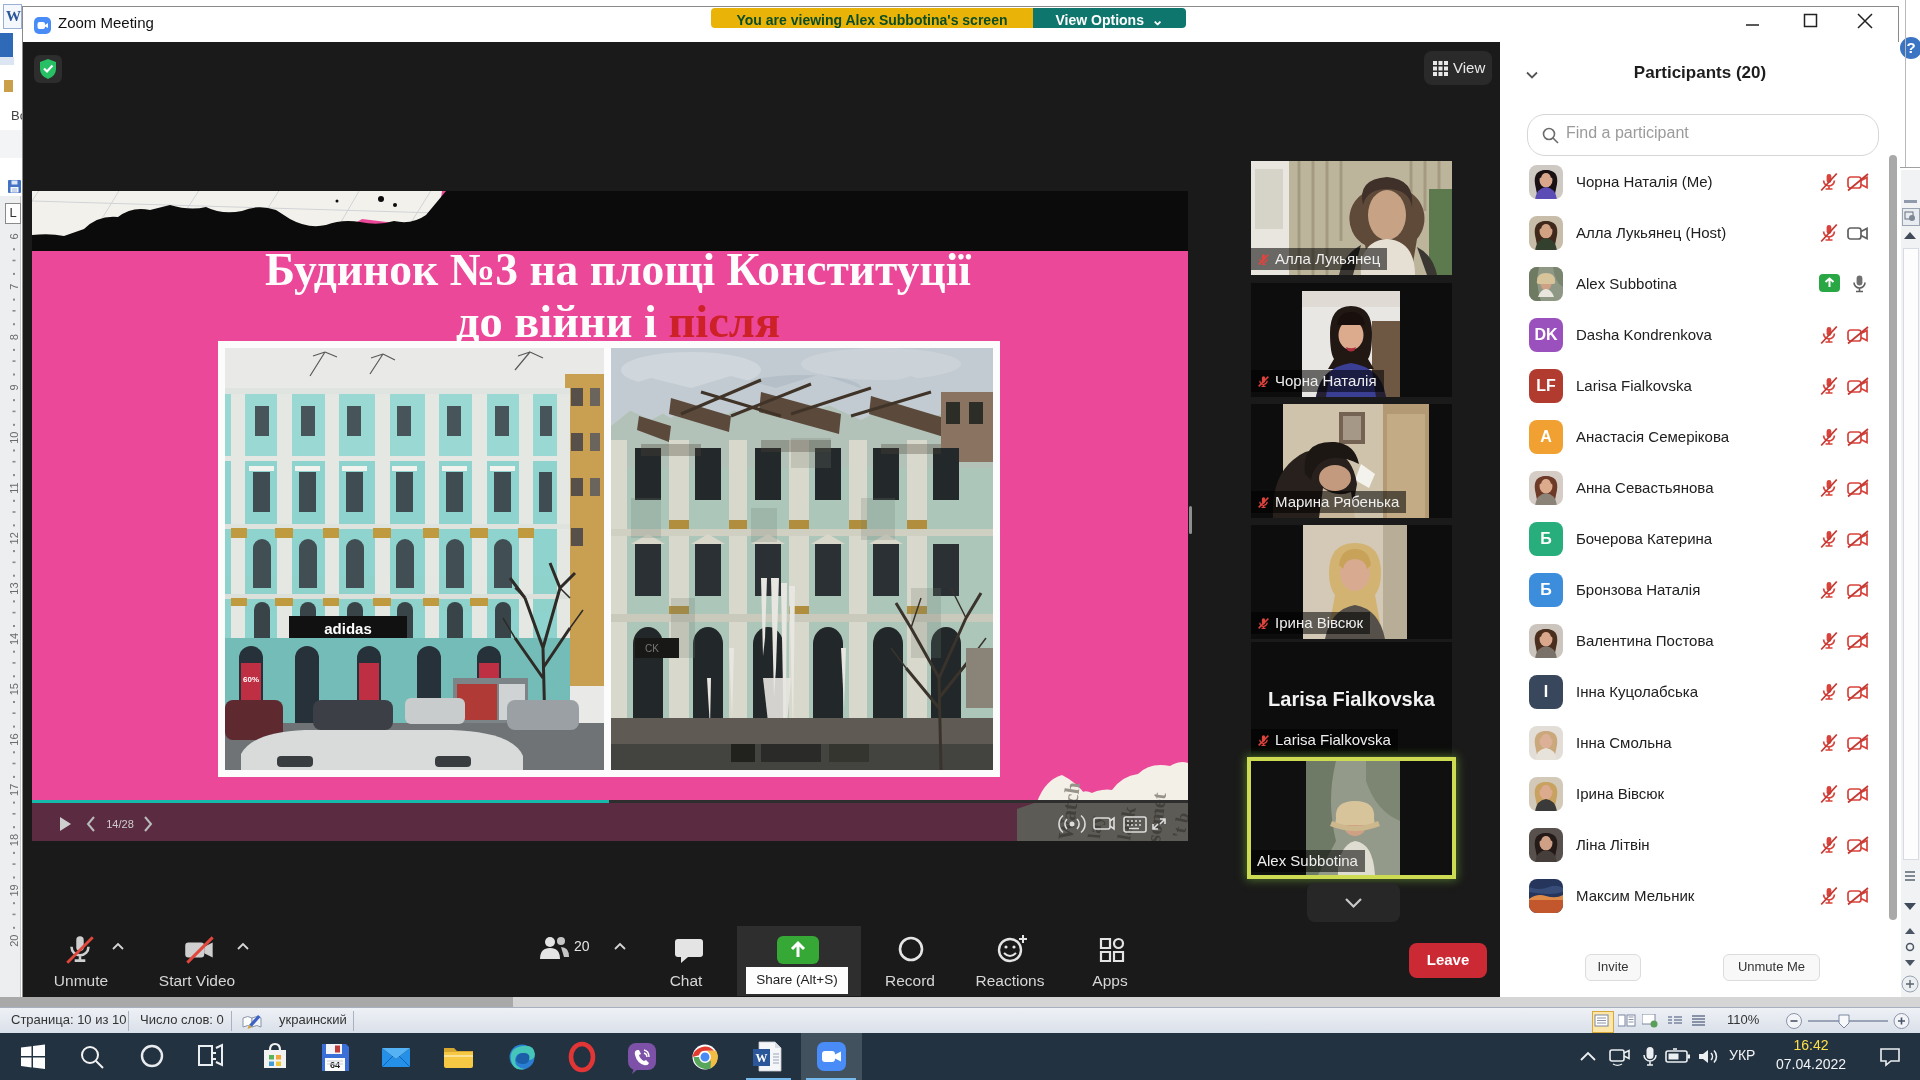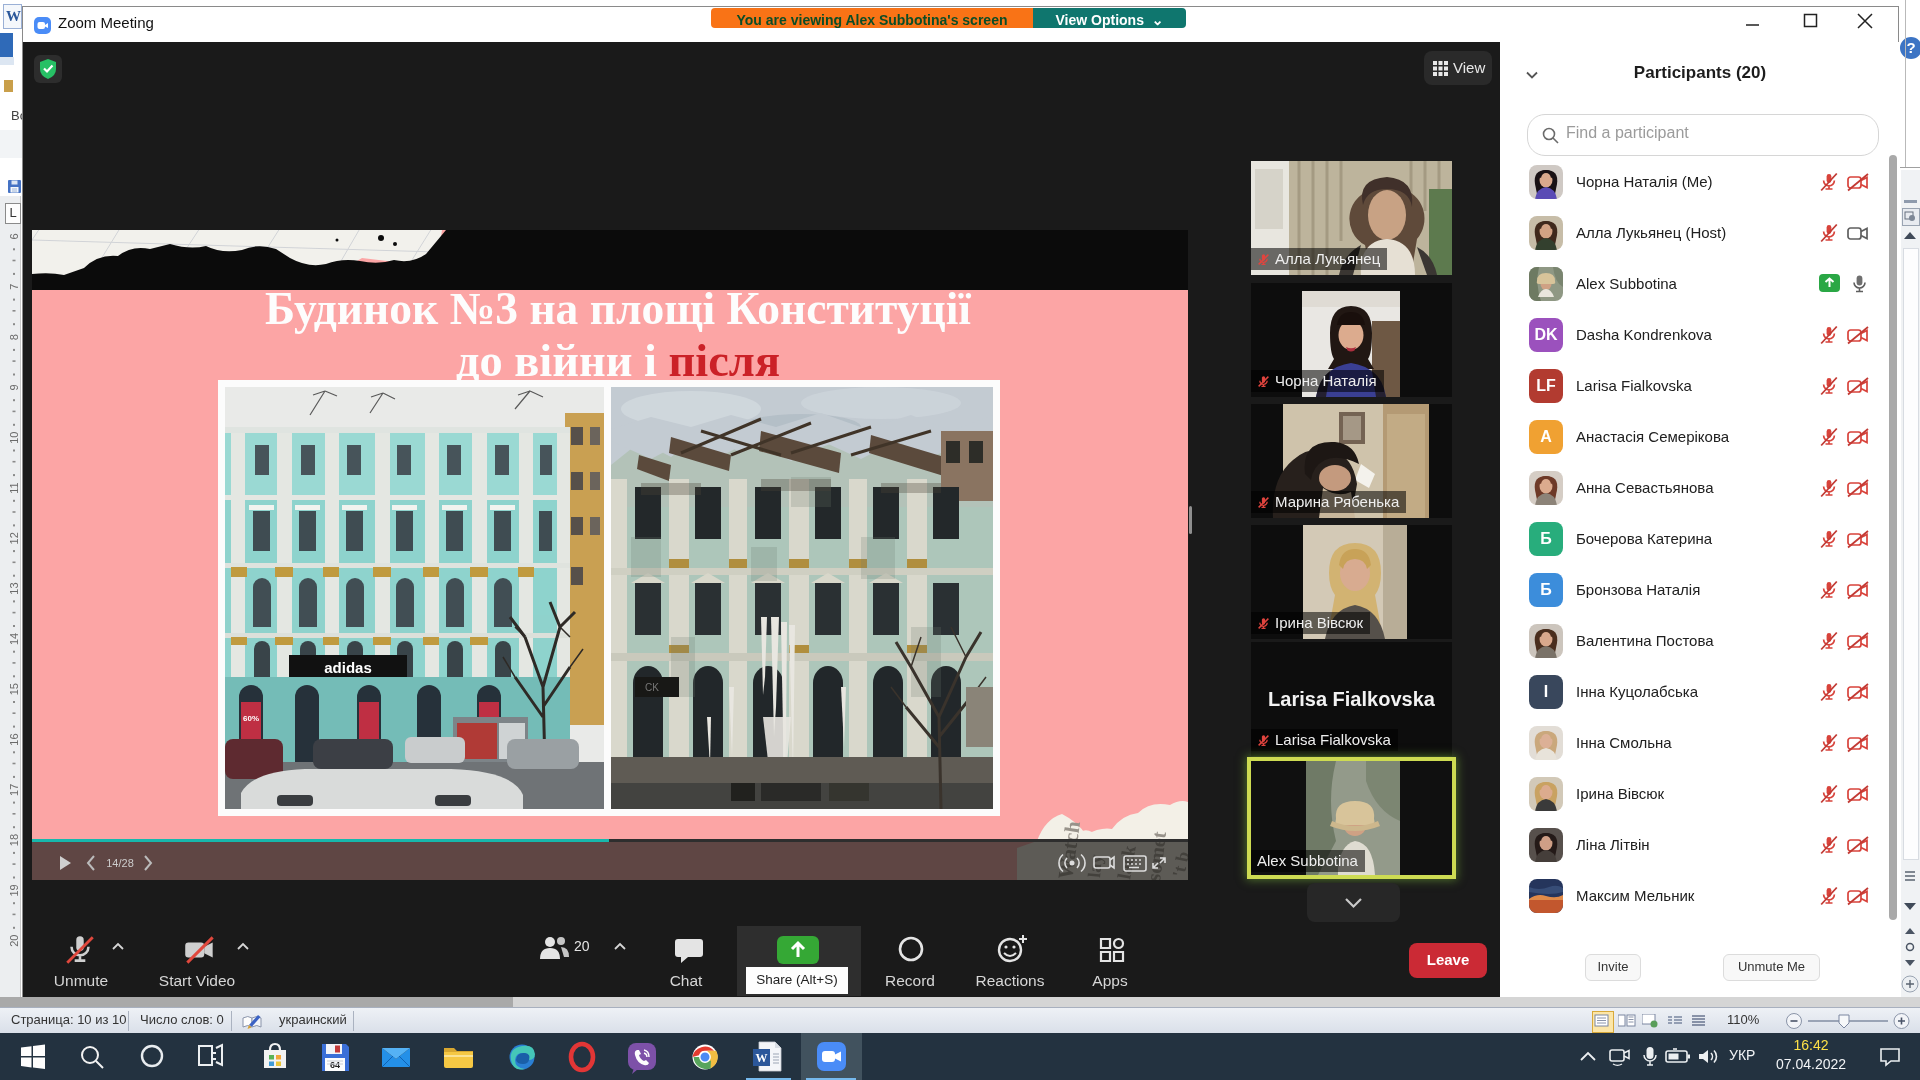--- a/index.html
+++ b/index.html
@@ -8,31 +8,31 @@
   .abs{position:absolute;}
   
   #zwin{left:22px;top:6px;width:1877px;height:991px;background:#1a1a1a;
         border:1px solid #8a8a8a;border-bottom:none;box-sizing:border-box;}
   #ztitle{left:0;top:0;width:100%;height:35px;background:#fff;}
   #ztitle .zic{left:11px;top:10px;width:17px;height:17px;border-radius:5px;background:#4a8cf7;}
   #ztitle .zic svg{position:absolute;left:0;top:0;}
   #ztitle .ttl{left:35px;top:7px;font-size:15px;color:#111;}
   
   #banner{left:688px;top:1px;height:24px;display:flex;z-index:60;}
-  #banner .g{background:#f97316;color:#0b4d27;font-weight:bold;font-size:14px;
+  #banner .g{background:#eab308;color:#0b4d27;font-weight:bold;font-size:14px;
       width:322px;text-align:center;padding-top:4px;border-radius:4px 0 0 4px;height:20px;box-sizing:border-box;}
   #banner .d{background:#0f766e;color:#fff;font-weight:bold;font-size:14px;
       width:153px;text-align:center;padding-top:4px;border-radius:0 4px 4px 0;height:20px;box-sizing:border-box;}
   
   #zbody{left:0;top:35px;width:1477px;height:955px;background:#1a1a1a;}
   #shield{left:11px;top:13px;width:28px;height:28px;background:#2d2d2d;border-radius:6px;}
   #viewbtn{left:1401px;top:9px;width:68px;height:34px;background:#2a2a2a;border-radius:8px;
       color:#e8e8e8;font-size:15px;}
   
-  #slide{left:9px;top:149px;width:1156px;height:650px;background:#fca5a5;overflow:hidden;margin-top:39px;}
+  #slide{left:9px;top:149px;width:1156px;height:650px;background:#ec4899;overflow:hidden;}
   
   .thumb{left:1228px;width:201px;height:114px;background:#0d0d0d;overflow:hidden;}
   .tlabel{position:absolute;left:0;bottom:5px;background:rgba(0,0,0,0.55);color:#eee;
       font-size:15px;padding:2px 7px 3px 6px;white-space:nowrap;}
   .tlabel .rmic{display:inline-block;vertical-align:-2px;margin-right:5px;}
   
   #toolbar{left:0;top:883px;width:1477px;height:72px;background:#1a1a1a;color:#d6d6d6;}
   .titem{position:absolute;text-align:center;font-size:15.5px;color:#d6d6d6;}
   
   #panel{left:1477px;top:35px;width:400px;height:955px;background:#fff;}

